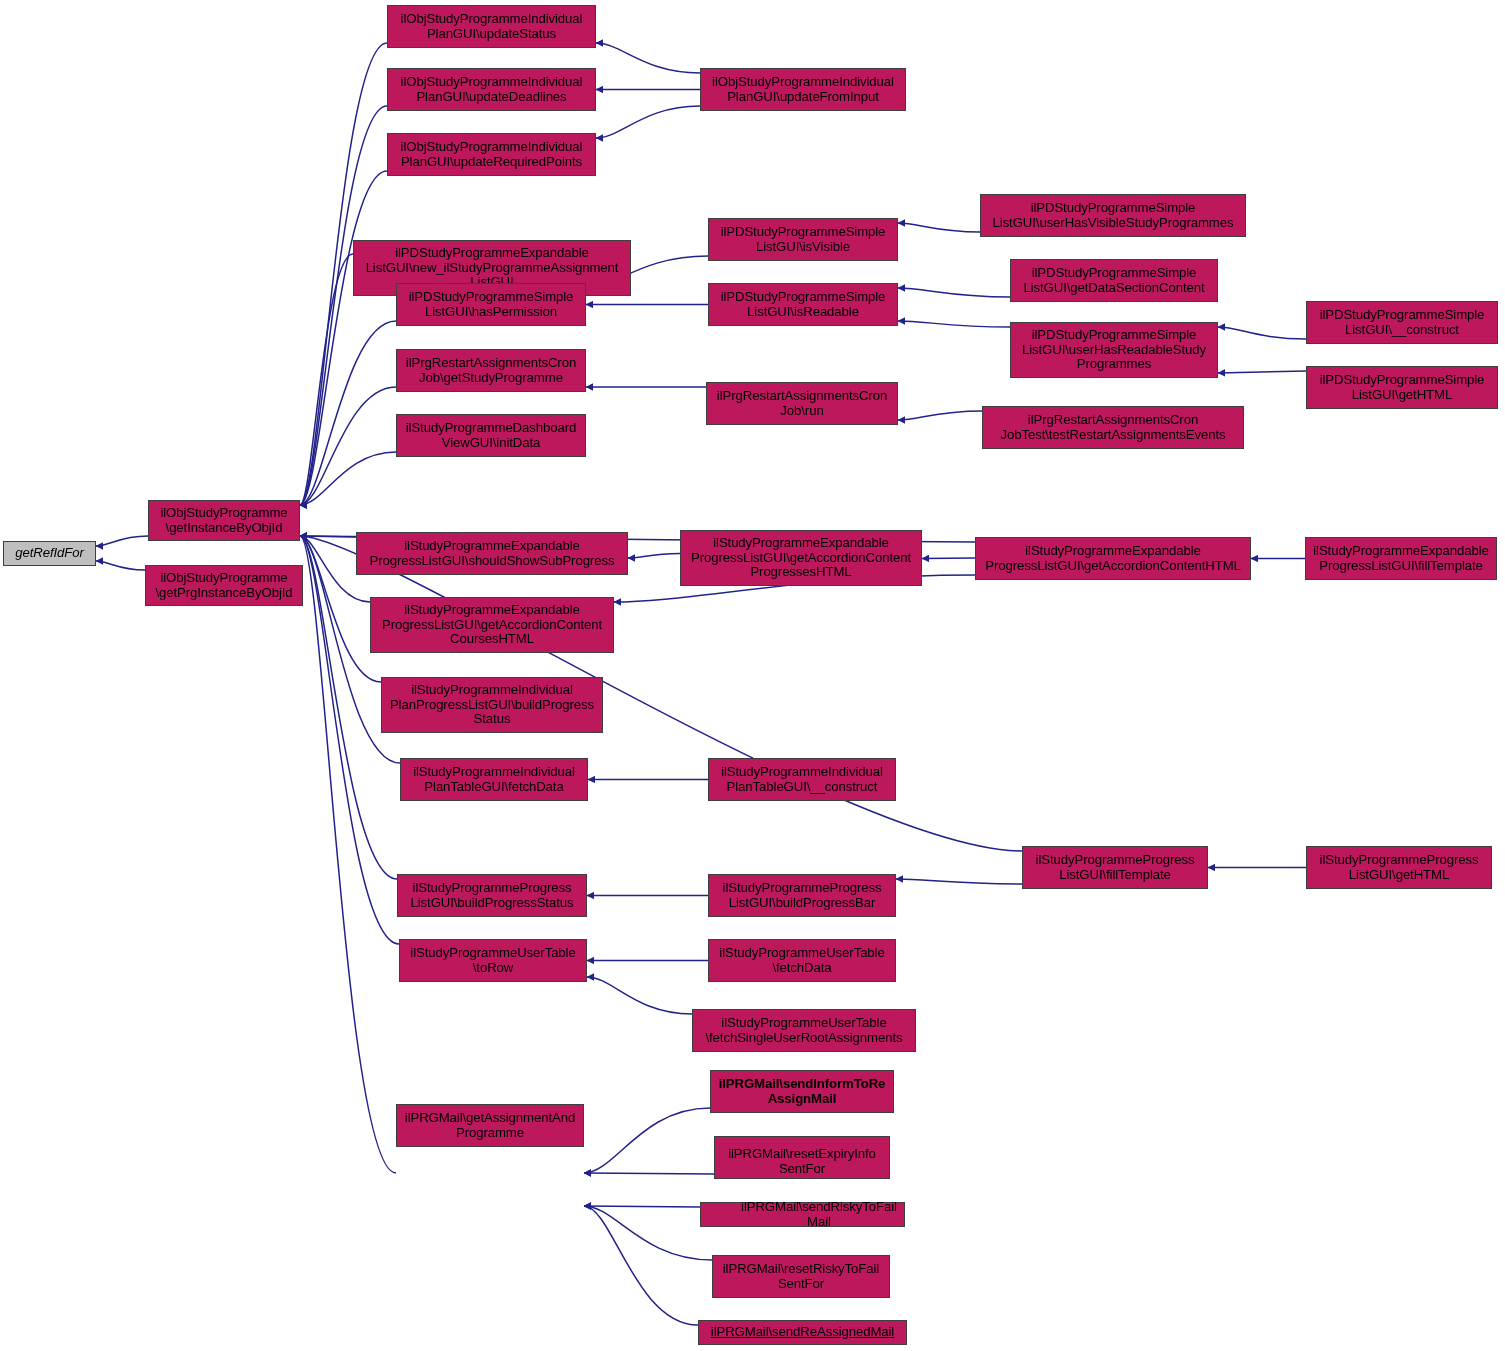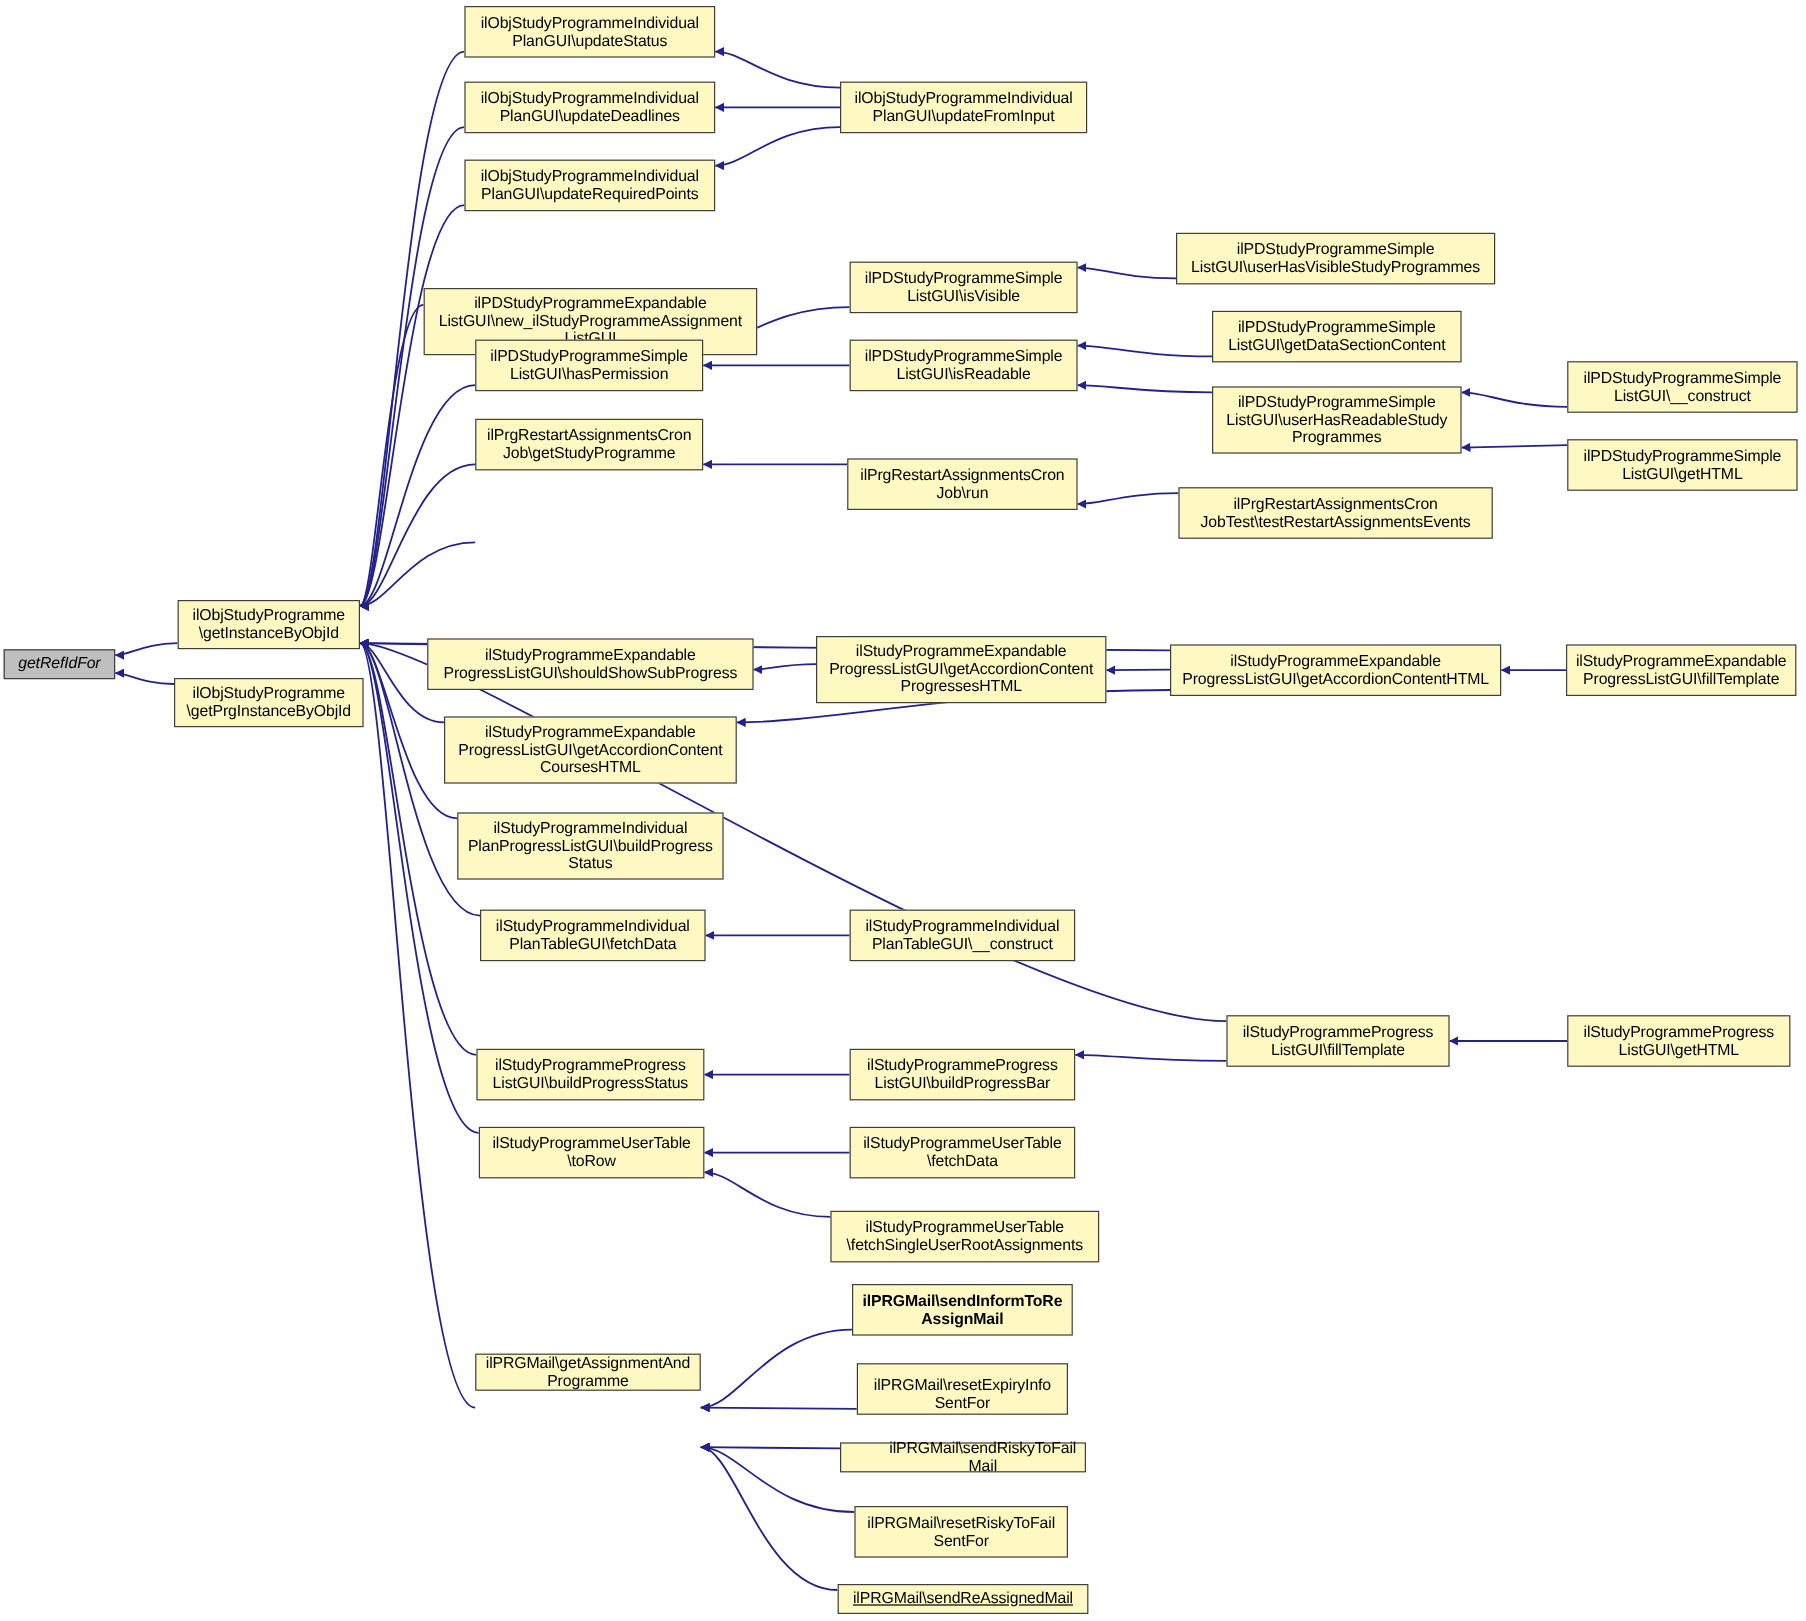--- a/index.html
+++ b/index.html
@@ -20,21 +20,21 @@
     left: 0;
     top: 0;
     width: 1505px;
     height: 1351px;
     pointer-events: none;
   }
   .node {
     position: absolute;
     box-sizing: border-box;
     border: 1px solid #3f3f3f;
-    background: #fef9c3;
+    background: #be185d;
     color: #000000;
     display: flex;
     align-items: center;
     justify-content: center;
     text-align: center;
     line-height: 1.12;
     font-size: 13.2px;
     letter-spacing: -0.1px;
     padding: 1px 3px;
     z-index: 2;
@@ -175,20 +175,24 @@
 Job\getStudyProgramme</span>
     </div>
     <div class="node" style="left: 706px; top: 382px; width: 192px; height: 43px;">
       <span class="label">ilPrgRestartAssignmentsCron
 Job\run</span>
     </div>
     <div class="node" style="left: 982px; top: 406px; width: 262px; height: 43px;">
       <span class="label">ilPrgRestartAssignmentsCron
 JobTest\testRestartAssignmentsEvents</span>
     </div>
+    <div class="node" style="left: 396px; top: 414px; width: 190px; height: 43px;">
+      <span class="label">ilStudyProgrammeDashboard
+ViewGUI\initData</span>
+    </div>
     <div class="node" style="left: 356px; top: 532px; width: 272px; height: 43px;">
       <span class="label">ilStudyProgrammeExpandable
 ProgressListGUI\shouldShowSubProgress</span>
     </div>
     <div class="node" style="left: 680px; top: 530px; width: 242px; height: 56px;">
       <span class="label">ilStudyProgrammeExpandable
 ProgressListGUI\getAccordionContent
 ProgressesHTML</span>
     </div>
     <div class="node" style="left: 975px; top: 537px; width: 276px; height: 43px;">
@@ -238,21 +242,21 @@
 \toRow</span>
     </div>
     <div class="node" style="left: 708px; top: 939px; width: 188px; height: 43px;">
       <span class="label">ilStudyProgrammeUserTable
 \fetchData</span>
     </div>
     <div class="node" style="left: 692px; top: 1009px; width: 224px; height: 43px;">
       <span class="label">ilStudyProgrammeUserTable
 \fetchSingleUserRootAssignments</span>
     </div>
-    <div class="node" style="left: 396px; top: 1128px; width: 188px; height: 31px;">
+    <div class="node" style="left: 396px; top: 1104px; width: 188px; height: 43px;">
       <span class="label">ilPRGMail\getAssignmentAnd
 Programme</span>
     </div>
     <div class="node" style="left: 710px; top: 1070px; width: 184px; height: 43px; font-weight: bold;">
       <span class="label">ilPRGMail\sendInformToRe
 AssignMail</span>
     </div>
     <div class="node" style="left: 714px; top: 1136px; width: 176px; height: 43px; align-items: flex-end;">
       <span class="label">ilPRGMail\resetExpiryInfo
 SentFor</span>

